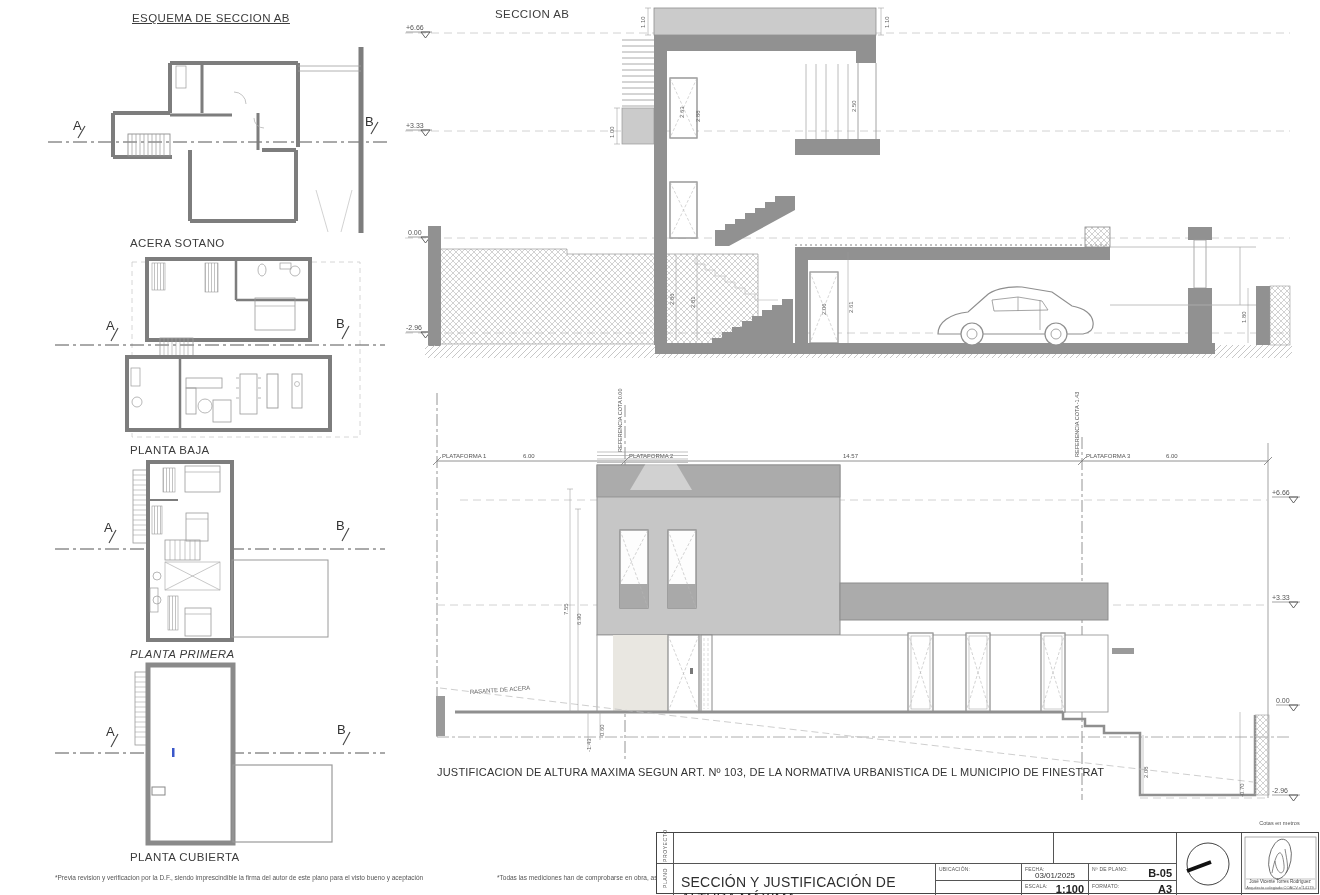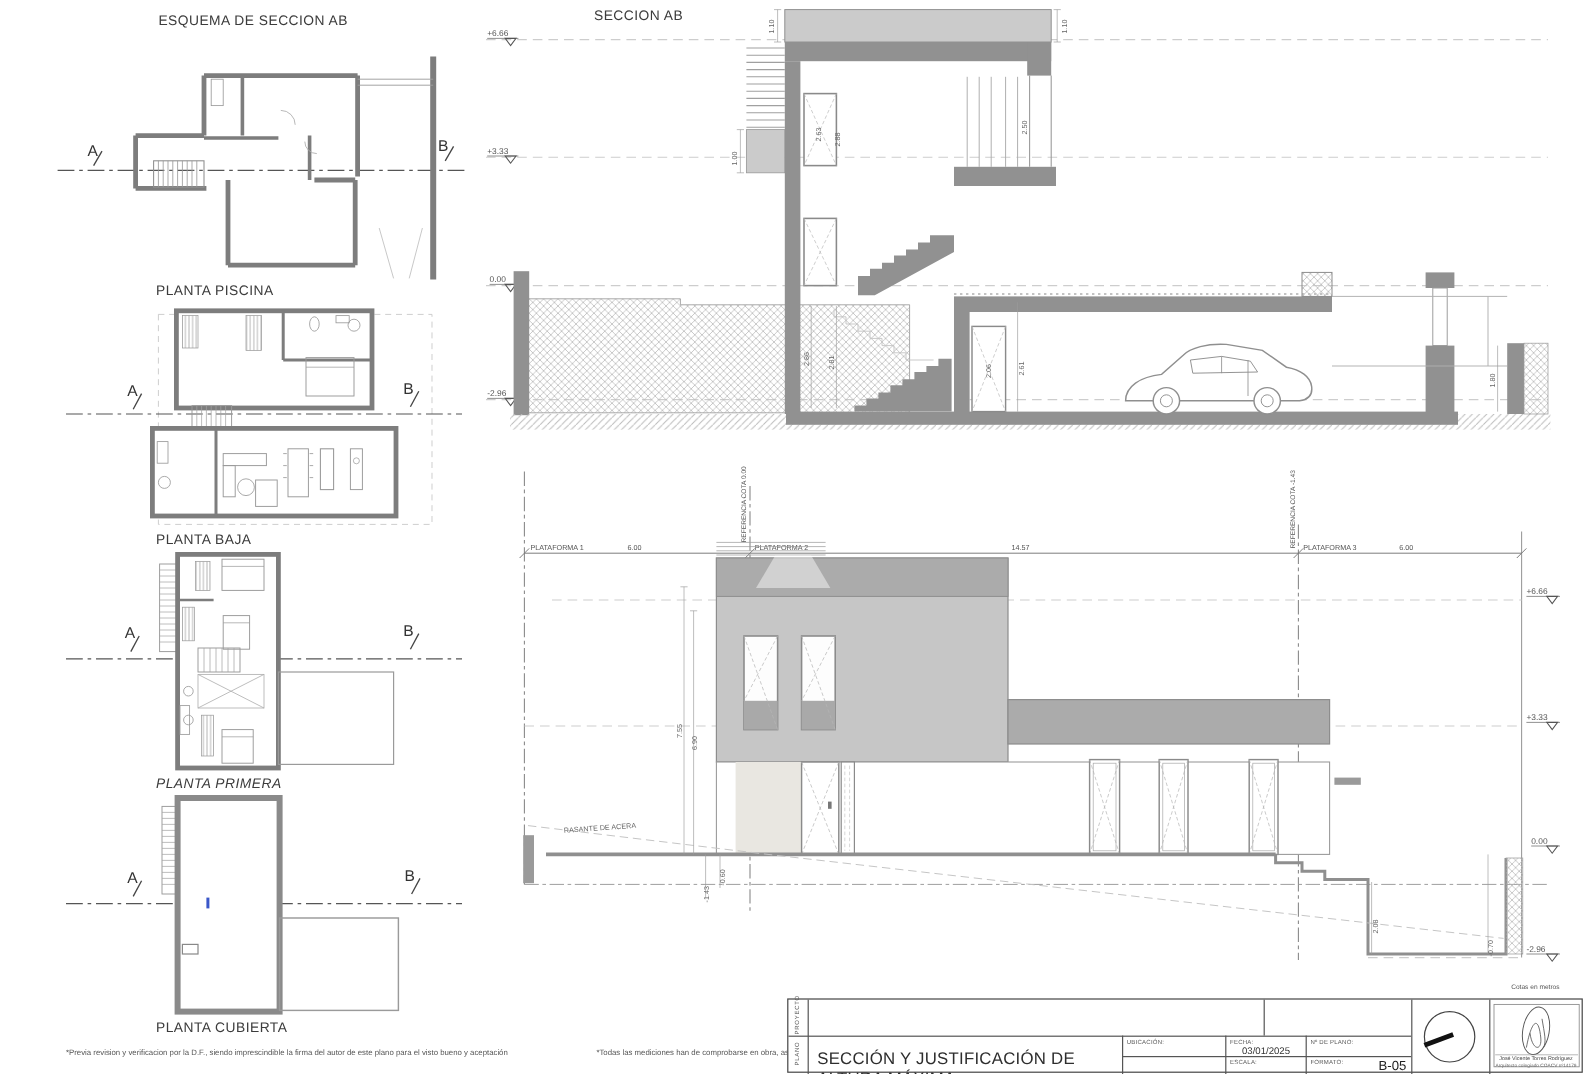--- a/index.html
+++ b/index.html
@@ -12,21 +12,21 @@
   .plan-label{font-size:11.5px;letter-spacing:.4px;}
   .caption{font-size:11px;letter-spacing:.2px;color:#333;}
   .footnote{font-size:6.5px;color:#555;}
   
   .tb{position:absolute;left:656px;top:832px;width:663px;height:62px;
       border:1.2px solid #444;box-sizing:border-box;background:#fff;}
   .tb .vl,.tb .hl{position:absolute;background:#555;}
   .tb .vl{width:1px;}
   .tb .hl{height:1px;}
   .tb .cell-label{position:absolute;font-size:5px;color:#555;letter-spacing:.2px;}
-  .tb .cell-value-lg{position:absolute;font-size:11px;font-weight:normal;color:#222;margin-top:16px;}
+  .tb .cell-value-lg{position:absolute;font-size:11px;font-weight:bold;color:#222;}
   .tb .cell-value-md{position:absolute;font-size:8px;color:#333;}
   .tb .title-main{position:absolute;font-size:9.5px;color:#2e2e2e;letter-spacing:.2px;}
   .tb .vlabel{position:absolute;font-size:5px;color:#555;letter-spacing:.6px;
       transform:rotate(-90deg);transform-origin:center;white-space:nowrap;
       width:28px;text-align:center;}
   .tb .sig-name{position:absolute;font-size:4.5px;color:#444;text-align:center;width:72px;}
   .tb .sig-cred{position:absolute;font-size:4px;color:#666;text-align:center;width:72px;}
   .units-note{position:absolute;font-size:5.5px;color:#555;width:79px;text-align:center;}
 </style>
 </head>
@@ -333,26 +333,27 @@
     <text x="1276" y="703">0.00</text>
     <path d="M1276,705 H1300" stroke="#666" stroke-width="0.6"></path>
     <polygon points="1289,705 1298,705 1293.5,711" fill="none" stroke="#555" stroke-width="0.9"></polygon>
     <text x="1272" y="793">-2.96</text>
     <path d="M1272,795 H1300" stroke="#666" stroke-width="0.6"></path>
     <polygon points="1289,795 1298,795 1293.5,801" fill="none" stroke="#555" stroke-width="0.9"></polygon>
   </g>
 </g>
 </svg>
 
-<div class="lbl plan-label" style="left:132px;top:12px;">ESQUEMA DE SECCION AB</div>
-<div class="lbl plan-label" style="left:130px;top:237px;">PLANTA PISCINA</div>
+<div class="lbl plan-label" style="left:132px;top:12px;text-decoration:underline;">ESQUEMA DE SECCION AB</div>
+<div class="lbl plan-label" style="left:130px;top:237px;">ACERA SOTANO</div>
 <div class="lbl plan-label" style="left:130px;top:444px;">PLANTA BAJA</div>
 <div class="lbl plan-label" style="left:130px;top:648px;font-style:italic;">PLANTA PRIMERA</div>
 <div class="lbl plan-label" style="left:130px;top:851px;text-align:center;">PLANTA CUBIERTA</div>
 <div class="lbl plan-label" style="left:495px;top:8px;">SECCION AB</div>
+<div class="lbl caption" style="left:437px;top:766px;">JUSTIFICACION DE ALTURA MAXIMA SEGUN ART. Nº 103, DE LA NORMATIVA URBANISTICA DE L MUNICIPIO DE FINESTRAT</div>
 <div class="lbl footnote" style="left:55px;top:874px;">*Previa revision y verificacion por la D.F., siendo imprescindible la firma del autor de este plano para el visto bueno y aceptación</div>
 <div class="lbl footnote" style="left:497px;top:874px;">*Todas las mediciones han de comprobarse en obra, así como las posibles modificaciones</div>
 <div class="units-note" style="left:1240px;top:820px;">Cotas en metros</div>
 
 <div class="tb">
   <div class="vl" style="left:16px;top:0;height:62px;"></div>
   <div class="vl" style="left:396px;top:0;height:30px;"></div>
   <div class="hl" style="left:0;top:30px;width:519px;"></div>
   <div class="vl" style="left:278px;top:30px;height:32px;"></div>
   <div class="vl" style="left:364px;top:30px;height:32px;"></div>
@@ -368,21 +369,21 @@
 
   <div class="cell-label" style="left:282px;top:33px;">UBICACIÓN:</div>
 
   <div class="cell-label" style="left:368px;top:33px;">FECHA:</div>
   <div class="cell-value-md" style="left:378px;top:38px;">03/01/2025</div>
   <div class="cell-label" style="left:435px;top:33px;">Nº DE PLANO:</div>
   <div class="cell-value-lg" style="left:431px;top:34px;width:84px;text-align:right;">B-05</div>
   <div class="cell-label" style="left:368px;top:50px;">ESCALA:</div>
   <div class="cell-value-lg" style="left:364px;top:50px;width:63px;text-align:right;">1:100</div>
   <div class="cell-label" style="left:435px;top:50px;">FORMATO:</div>
-  <div class="cell-value-lg" style="left:431px;top:50px;width:84px;text-align:right;padding-left:21px;">A3</div>
+  <div class="cell-value-lg" style="left:431px;top:50px;width:84px;text-align:right;">A3</div>
 
   <svg width="663" height="62" viewBox="0 0 663 62" style="left:0;top:0;">
     <g>
       <circle cx="551" cy="31" r="21" fill="none" stroke="#444" stroke-width="1"></circle>
       <path d="M530,38 L554,29" stroke="#111" stroke-width="4"></path>
     </g>
     <g>
       <rect x="588" y="4" width="71" height="52" fill="none" stroke="#888" stroke-width="0.7"></rect>
       <ellipse transform="rotate(10 623 26)" cx="623" cy="26" rx="11" ry="20" fill="none" stroke="#555" stroke-width="0.8"></ellipse>
       <path d="M615,40 C619,18 625,12 627,32 C628,43 620,43 618,28 M628,16 C630,28 632,36 629,40" fill="none" stroke="#555" stroke-width="0.7"></path>

